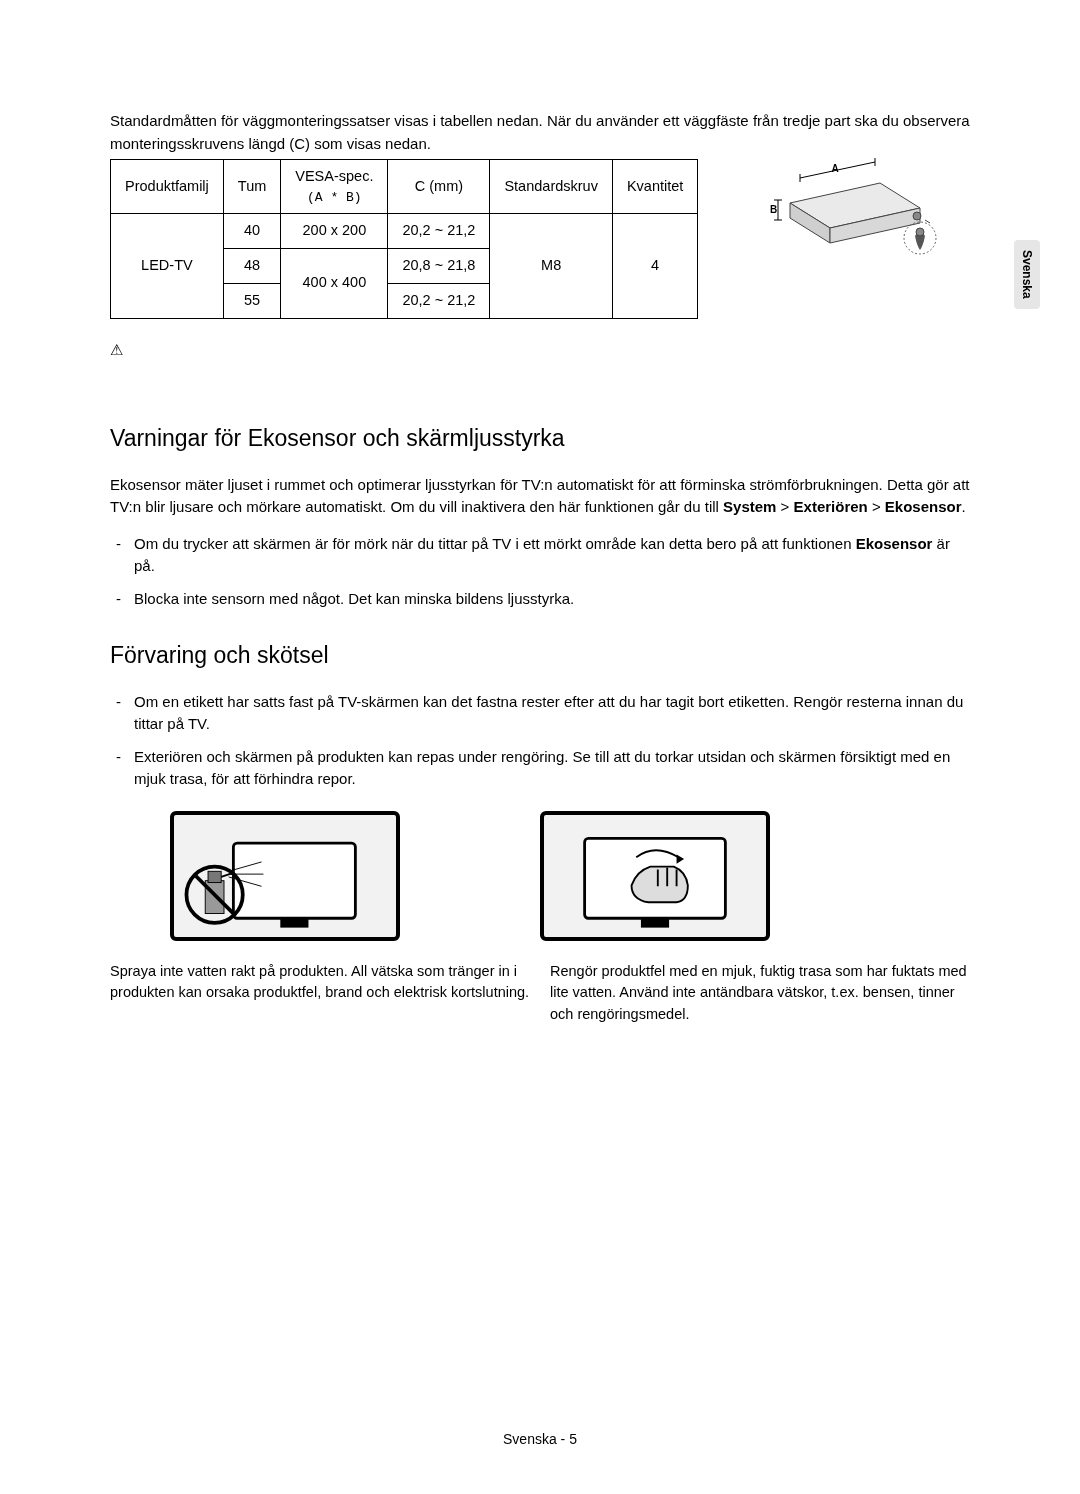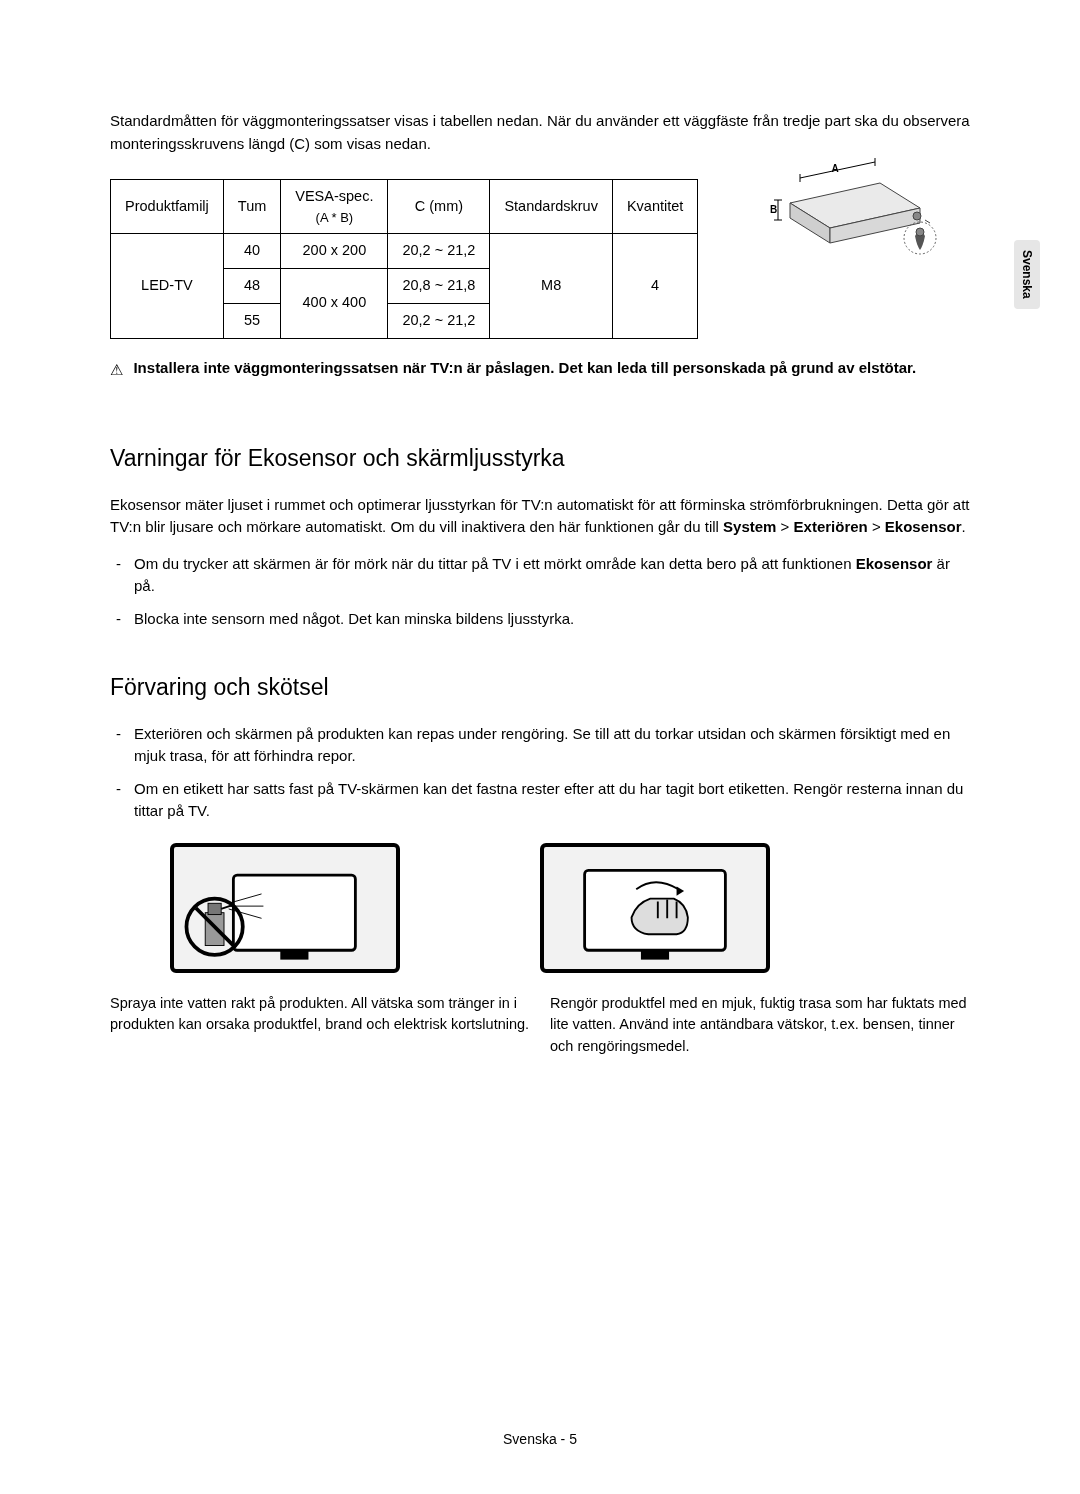--- a/index.html
+++ b/index.html
@@ -7,34 +7,34 @@
     font-family: Arial, Helvetica, sans-serif;
     background: #fff;
     color: #000;
     width: 1080px;
     height: 1494px;
     position: relative;
     padding: 110px 110px 40px 110px;
     font-size: 15px;
     line-height: 1.5;
   }
-  .intro { margin-bottom: 24px; }
+  .intro { margin-bottom: 4px; }
   table {
     border-collapse: collapse;
     margin-bottom: 18px;
   }
   table td, table th {
     border: 1px solid #000;
     padding: 6px 14px;
     text-align: center;
     font-weight: normal;
     font-size: 14.5px;
     vertical-align: middle;
   }
-  .vesa-hdr-sub { display:block; font-size:13px; }
+  .vesa-hdr-sub { display:block; font-size:13px;font-family:Liberation Mono, monospace; }
   .diagram-box {
     position: absolute;
     top: 168px;
     left: 770px;
     width: 170px;
     height: 100px;
   }
   .side-tab {
     position: absolute;
     right: 40px;
@@ -55,21 +55,21 @@
   }
   .warning-icon { font-size: 15px; margin-top:2px; }
   .warning-text { font-weight: bold; flex:1; }
   h1 {
     font-size: 23px;
     font-weight: normal;
     margin-bottom: 18px;
   }
   .para { margin-bottom: 14px; }
   .bold { font-weight: bold; }
-  ul.dash { list-style: none; padding-left: 0; margin-bottom: 40px; }
+  ul.dash { list-style: none; padding-left: 0; margin-bottom: 28px; }
   ul.dash li {
     position: relative;
     padding-left: 24px;
     margin-bottom: 10px;
   }
   ul.dash li::before {
     content: "-";
     position: absolute;
     left: 6px;
     top: 0;
@@ -165,43 +165,42 @@
     <circle cx="150" cy="70" r="16" fill="none" stroke="#666" stroke-width="1" stroke-dasharray="2,2"></circle>
     <circle cx="147" cy="48" r="4" fill="#888" stroke="#444"></circle>
     <path d="M145,68 q5,-8 10,0 q-2,10 -5,14 q-3,-4 -5,-14" fill="#555"></path>
     <circle cx="150" cy="64" r="4" fill="#888" stroke="#444"></circle>
     <line x1="155" y1="52" x2="160" y2="55" stroke="#444"></line>
   </svg>
 </div>
 
 <div class="warning-row">
   <span class="warning-icon">⚠</span>
-  <span class="warning-text">Installera inte väggmonteringssatsen när TV:n är påslagen. Det kan leda till personskada på grund av elstötar.</span>
 </div>
 
 <h1>Varningar för Ekosensor och skärmljusstyrka</h1>
 
 <p class="para">
   <span>Ekosensor mäter ljuset i rummet och optimerar ljusstyrkan för TV:n automatiskt för att förminska strömförbrukningen. Detta gör att TV:n blir ljusare och mörkare automatiskt. Om du vill inaktivera den här funktionen går du till </span><span class="bold">System</span><span> &gt; </span><span class="bold">Exteriören</span><span> &gt; </span><span class="bold">Ekosensor</span><span>.</span>
 </p>
 
 <ul class="dash">
   <li>
     <span>Om du trycker att skärmen är för mörk när du tittar på TV i ett mörkt område kan detta bero på att funktionen </span><span class="bold">Ekosensor</span><span> är på.</span>
   </li>
   <li>
     <span>Blocka inte sensorn med något. Det kan minska bildens ljusstyrka.</span>
   </li>
 </ul>
 
 <h1>Förvaring och skötsel</h1>
 
 <ul class="dash" style="margin-bottom:20px;">
+  <li>Om en etikett har satts fast på TV-skärmen kan det fastna rester efter att du har tagit bort etiketten. Rengör resterna innan du tittar på TV.</li>
   <li>Exteriören och skärmen på produkten kan repas under rengöring. Se till att du torkar utsidan och skärmen försiktigt med en mjuk trasa, för att förhindra repor.</li>
-  <li>Om en etikett har satts fast på TV-skärmen kan det fastna rester efter att du har tagit bort etiketten. Rengör resterna innan du tittar på TV.</li>
 </ul>
 
 <div class="care-images">
   <div class="care-img-box">
     <svg width="100%" height="100%" viewBox="0 0 230 130">
       <rect x="60" y="30" width="130" height="80" rx="4" fill="#fff" stroke="#000" stroke-width="3"></rect>
       <rect x="110" y="110" width="30" height="10" fill="#000"></rect>
 
       <rect x="30" y="70" width="20" height="35" fill="#999" stroke="#000"></rect>
       <rect x="33" y="60" width="14" height="12" fill="#777" stroke="#000"></rect>

